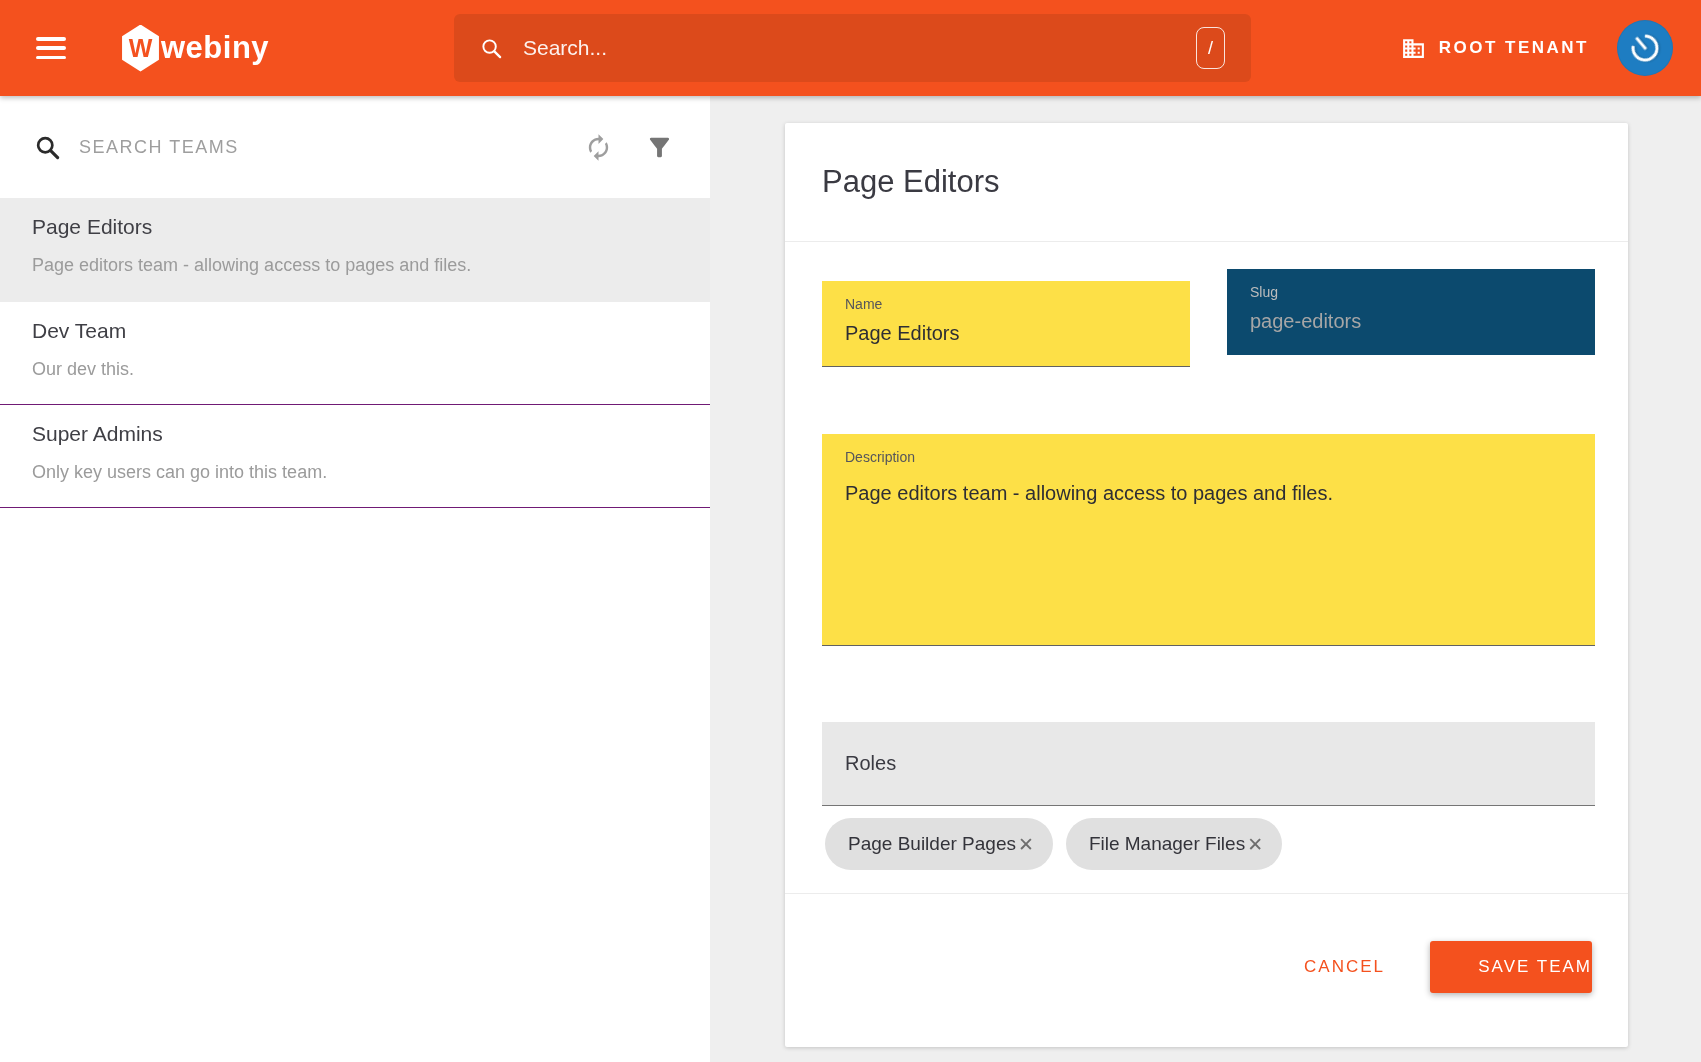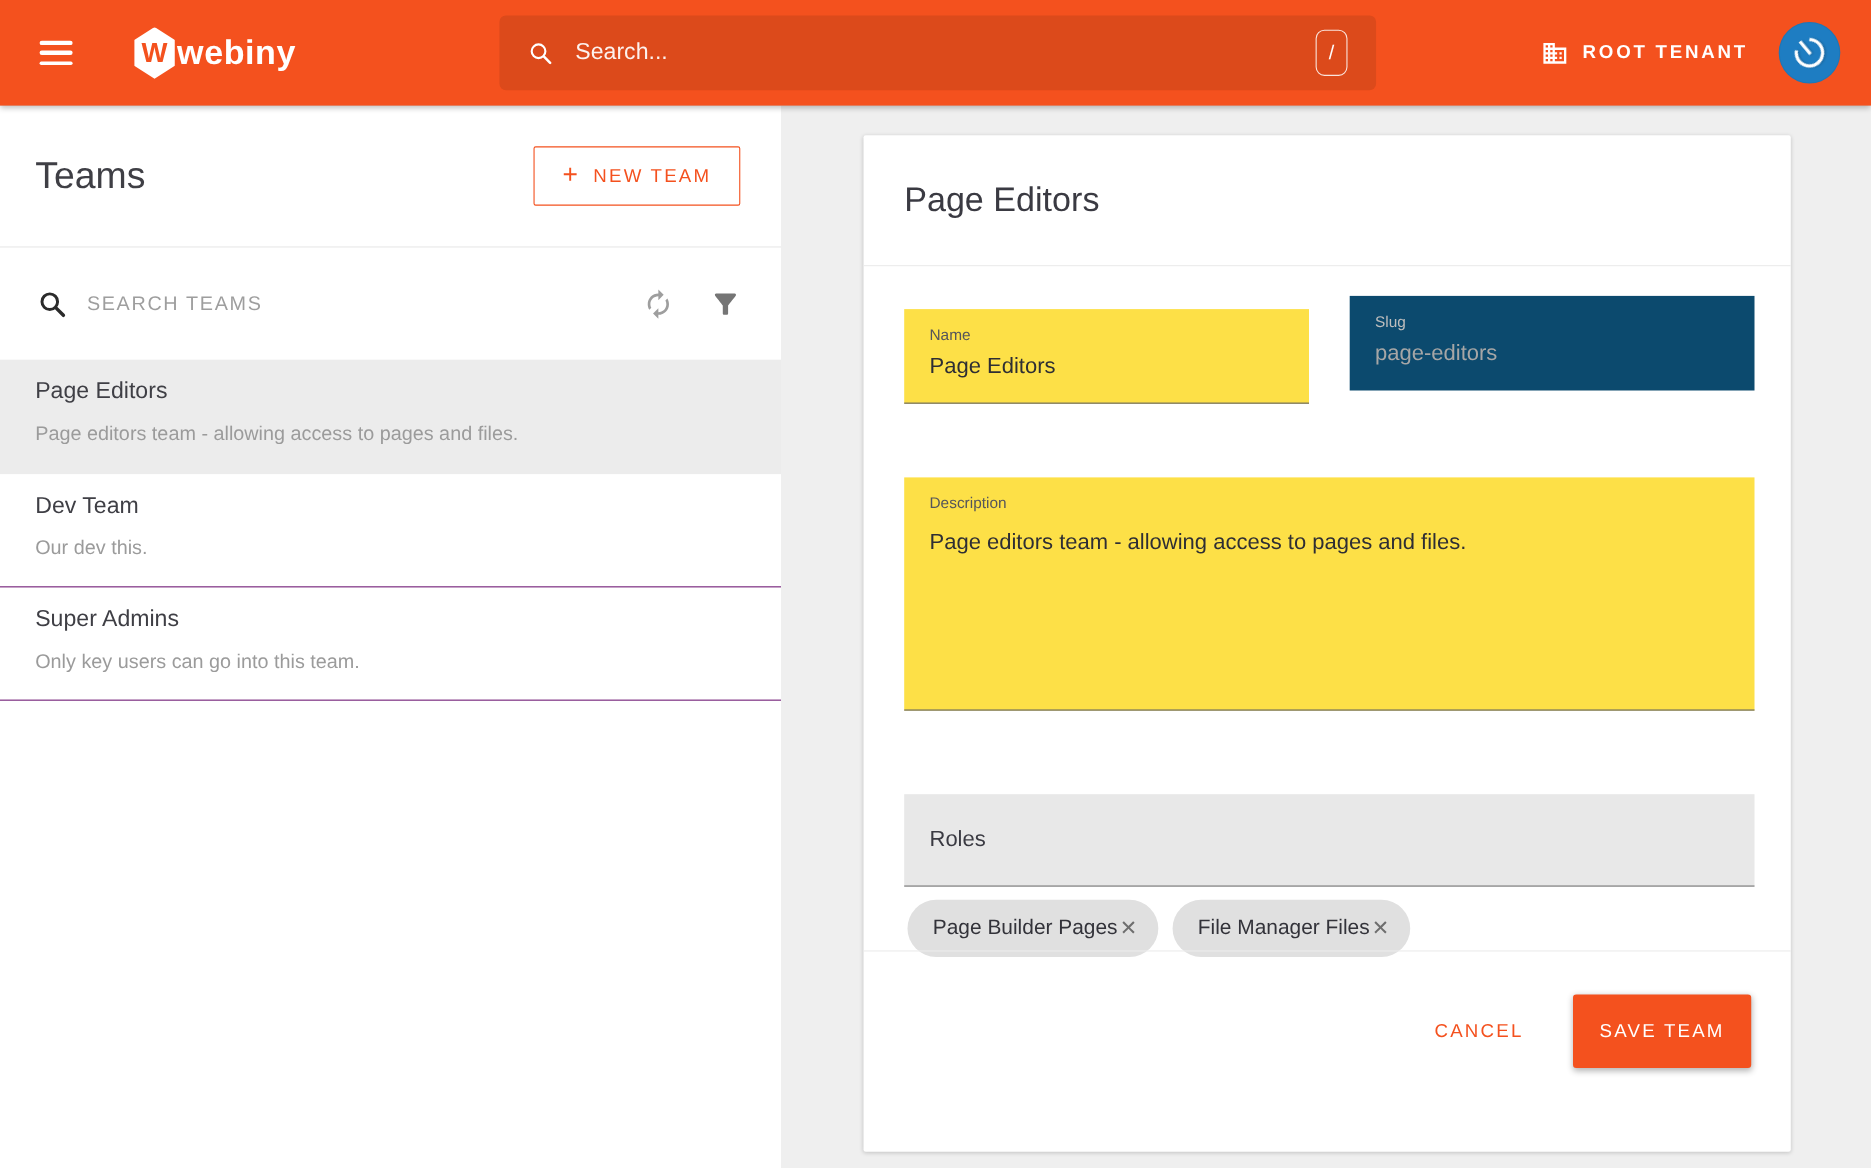--- a/index.html
+++ b/index.html
@@ -118,33 +118,33 @@
   }
   .chips { position:absolute; left:40px; top:576px; display:flex; gap:13px; }
   .chip {
     height:52px; background:#e0e0e0; border-radius:26px;
     display:flex; align-items:center; padding:0 19px 0 23px; gap:2px;
     font-size:19px; color:#33333a;
   }
   .chip .x { font-size:19px; color:#6e6e6e; cursor:pointer; line-height:1; }
 
   .card-footer {
-    position:absolute; left:0; top:622px; width:843px; height:146px;
+    position:absolute; left:0; top:651px; width:843px; height:146px;
     border-top:1px solid #ececec;
     display:flex; align-items:center; justify-content:flex-end;
   }
   .cancel-btn {
     background:none; border:none; color:#f4511e; font-size:17px; letter-spacing:2px;
     cursor:pointer; margin-right:39px; font-family:inherit; padding:10px 6px;
   }
   .save-btn {
-    width:162px; height:67px; margin-right:36px;
+    width:162px; height:52px; margin-right:36px;
     background:#f4511e; border:none; border-radius:3px;
     color:#fff; font-size:17px; letter-spacing:2px; cursor:pointer;
-    box-shadow:0 2px 6px rgba(0,0,0,.3); font-family:inherit;
+    box-shadow:0 2px 6px rgba(0,0,0,.3); font-family:inherit;text-align:right;
   }
 </style>
 </head>
 <body>
 
 <div class="header">
   <div class="hamburger">
     <span></span>
       <span></span>
       <span></span>
@@ -174,27 +174,20 @@
     </div>
     <div class="avatar">
       <svg width="36" height="36" viewBox="0 0 24 24" fill="#ffffff">
         <path d="M13 3h-2v10h2V3zm4.83 2.17l-1.42 1.42C17.99 7.86 19 9.81 19 12c0 3.87-3.13 7-7 7s-7-3.13-7-7c0-2.19 1.01-4.14 2.58-5.41L6.17 5.17C4.23 6.82 3 9.26 3 12c0 4.97 4.03 9 9 9s9-4.03 9-9c0-2.74-1.23-5.18-3.17-6.83z"></path>
       </svg>
     </div>
   </div>
 </div>
 
 <div class="left-panel">
-  <div class="panel-header">
-    <div class="panel-title">Teams</div>
-    <button class="new-team-btn">
-      <span class="plus">+</span>
-      <span>NEW TEAM</span>
-    </button>
-  </div>
 
   <div class="search-row">
     <svg width="27" height="27" viewBox="0 0 24 24">
       <circle cx="10" cy="10" r="6.3" fill="none" stroke="#2b2b2b" stroke-width="2.4"></circle>
       <line x1="15" y1="15" x2="21" y2="21" stroke="#2b2b2b" stroke-width="2.8" stroke-linecap="round"></line>
     </svg>
     <input type="text" placeholder="SEARCH TEAMS" style="">
     <button class="icon-btn refresh-btn">
       <svg width="29" height="29" viewBox="0 0 24 24" fill="#9e9e9e">
         <path d="M12 6v3l4-4-4-4v3c-4.42 0-8 3.58-8 8 0 1.57.46 3.03 1.24 4.26L6.7 14.8c-.45-.83-.7-1.79-.7-2.8 0-3.31 2.69-6 6-6zm6.76 1.74L17.3 9.2c.44.84.7 1.79.7 2.8 0 3.31-2.69 6-6 6v-3l-4 4 4 4v-3c4.42 0 8-3.58 8-8 0-1.57-.46-3.03-1.24-4.26z"></path>

